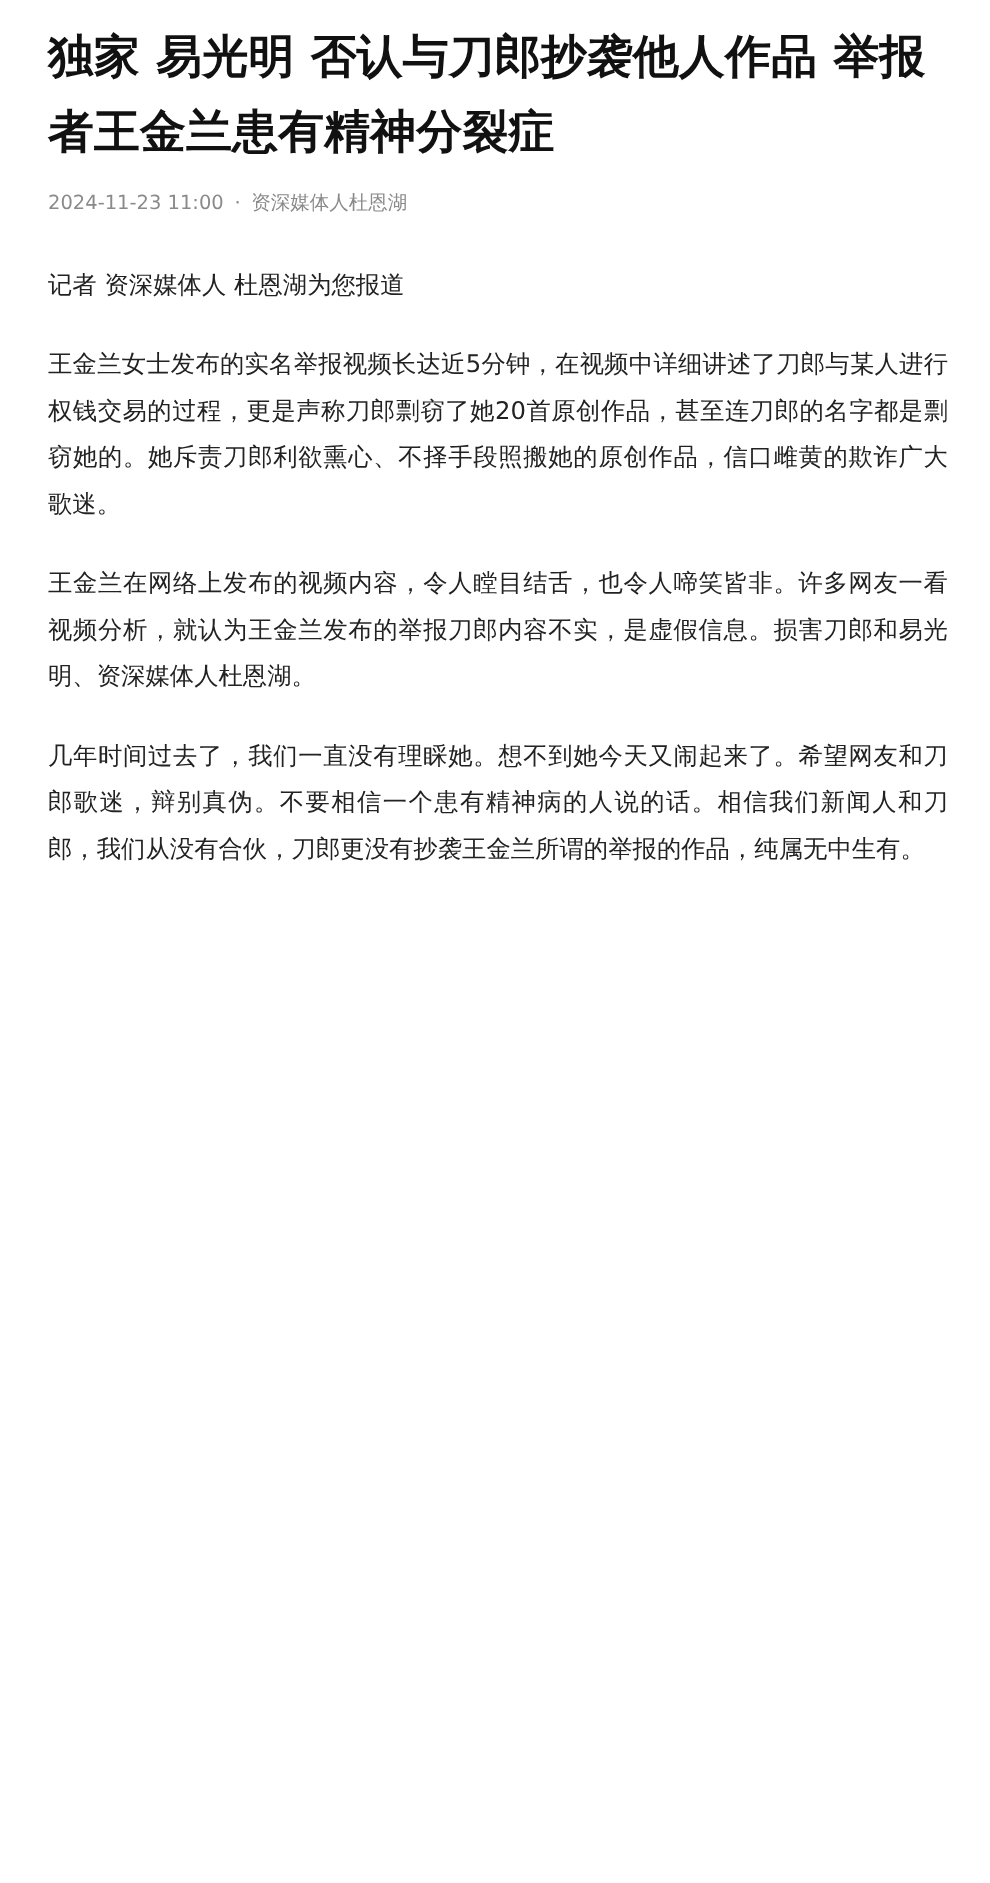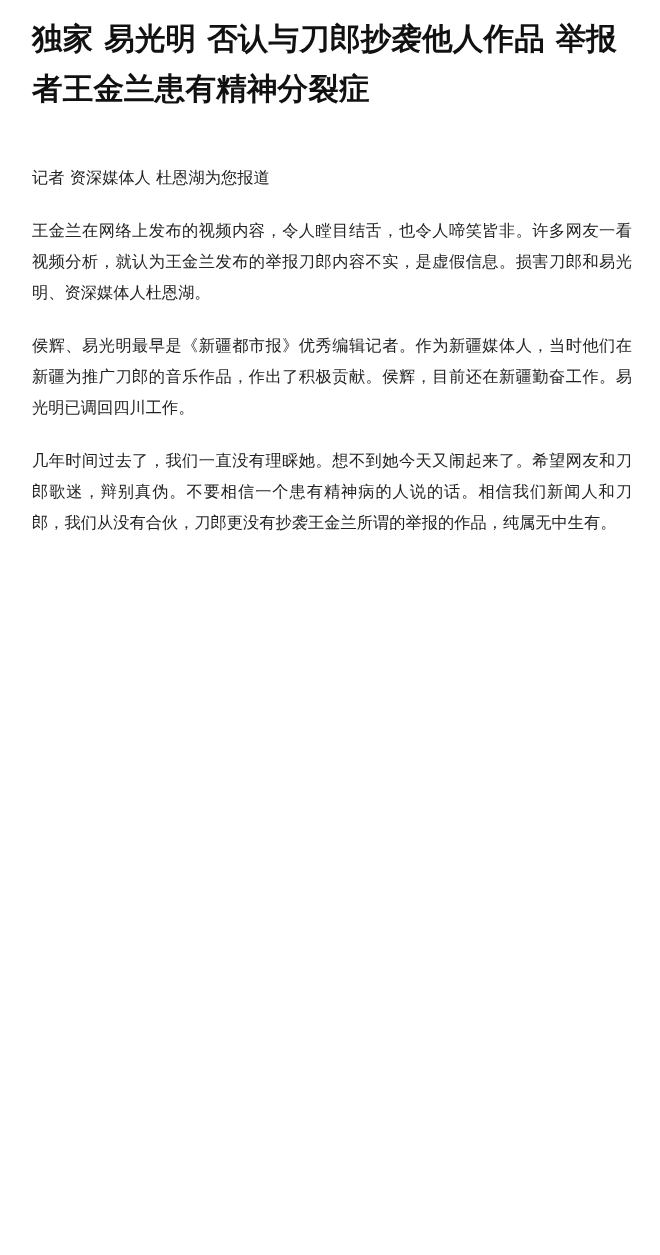--- a/index.html
+++ b/index.html
@@ -25,38 +25,43 @@
     letter-spacing: 0.2px;
   }
   .meta {
     margin-top: 12px;
     font-size: 13px;
     color: #8a8a8a;
     line-height: 20px;
     height: 20px;
   }
   .meta .sep { margin: 0 3px; }
-  .body { margin-top: 48px; }
+  .body { margin-top: 28px; }
   .para {
     margin: 0 0 22px 0;
     font-size: 16.2px;
     line-height: 31px;
     color: #222222;
     text-align: justify;
     letter-spacing: 0.05px;
   }
   .para.byline { margin-bottom: 22px; }
 </style>
 </head>
 <body>
 
 <div class="article">
   <h1 class="title">独家 易光明 否认与刀郎抄袭他人作品 举报者王金兰患有精神分裂症</h1>
 
+  <div class="meta">
+    <span>2024-11-23 11:00</span>
+    <span class="sep">·</span>
+    <span>资深媒体人杜恩湖</span>
+  </div>
 
   <div class="body">
     <p class="para byline">记者 资深媒体人 杜恩湖为您报道</p>
+    <p class="para">王金兰女士发布的实名举报视频长达近5分钟，在视频中详细讲述了刀郎与某人进行权钱交易的过程，更是声称刀郎剽窃了她20首原创作品，甚至连刀郎的名字都是剽窃她的。她斥责刀郎利欲熏心、不择手段照搬她的原创作品，信口雌黄的欺诈广大歌迷。</p>
     <p class="para">王金兰在网络上发布的视频内容，令人瞠目结舌，也令人啼笑皆非。许多网友一看视频分析，就认为王金兰发布的举报刀郎内容不实，是虚假信息。损害刀郎和易光明、资深媒体人杜恩湖。</p>
-    <p class="para">侯辉、易光明最早是《新疆都市报》优秀编辑记者。作为新疆媒体人，当时他们在新疆为推广刀郎的音乐作品，作出了积极贡献。侯辉，目前还在新疆勤奋工作。易光明已调回四川工作。</p>
     <p class="para">几年时间过去了，我们一直没有理睬她。想不到她今天又闹起来了。希望网友和刀郎歌迷，辩别真伪。不要相信一个患有精神病的人说的话。相信我们新闻人和刀郎，我们从没有合伙，刀郎更没有抄袭王金兰所谓的举报的作品，纯属无中生有。</p>
 
   </div>
 </div>
 
 </body></html>

